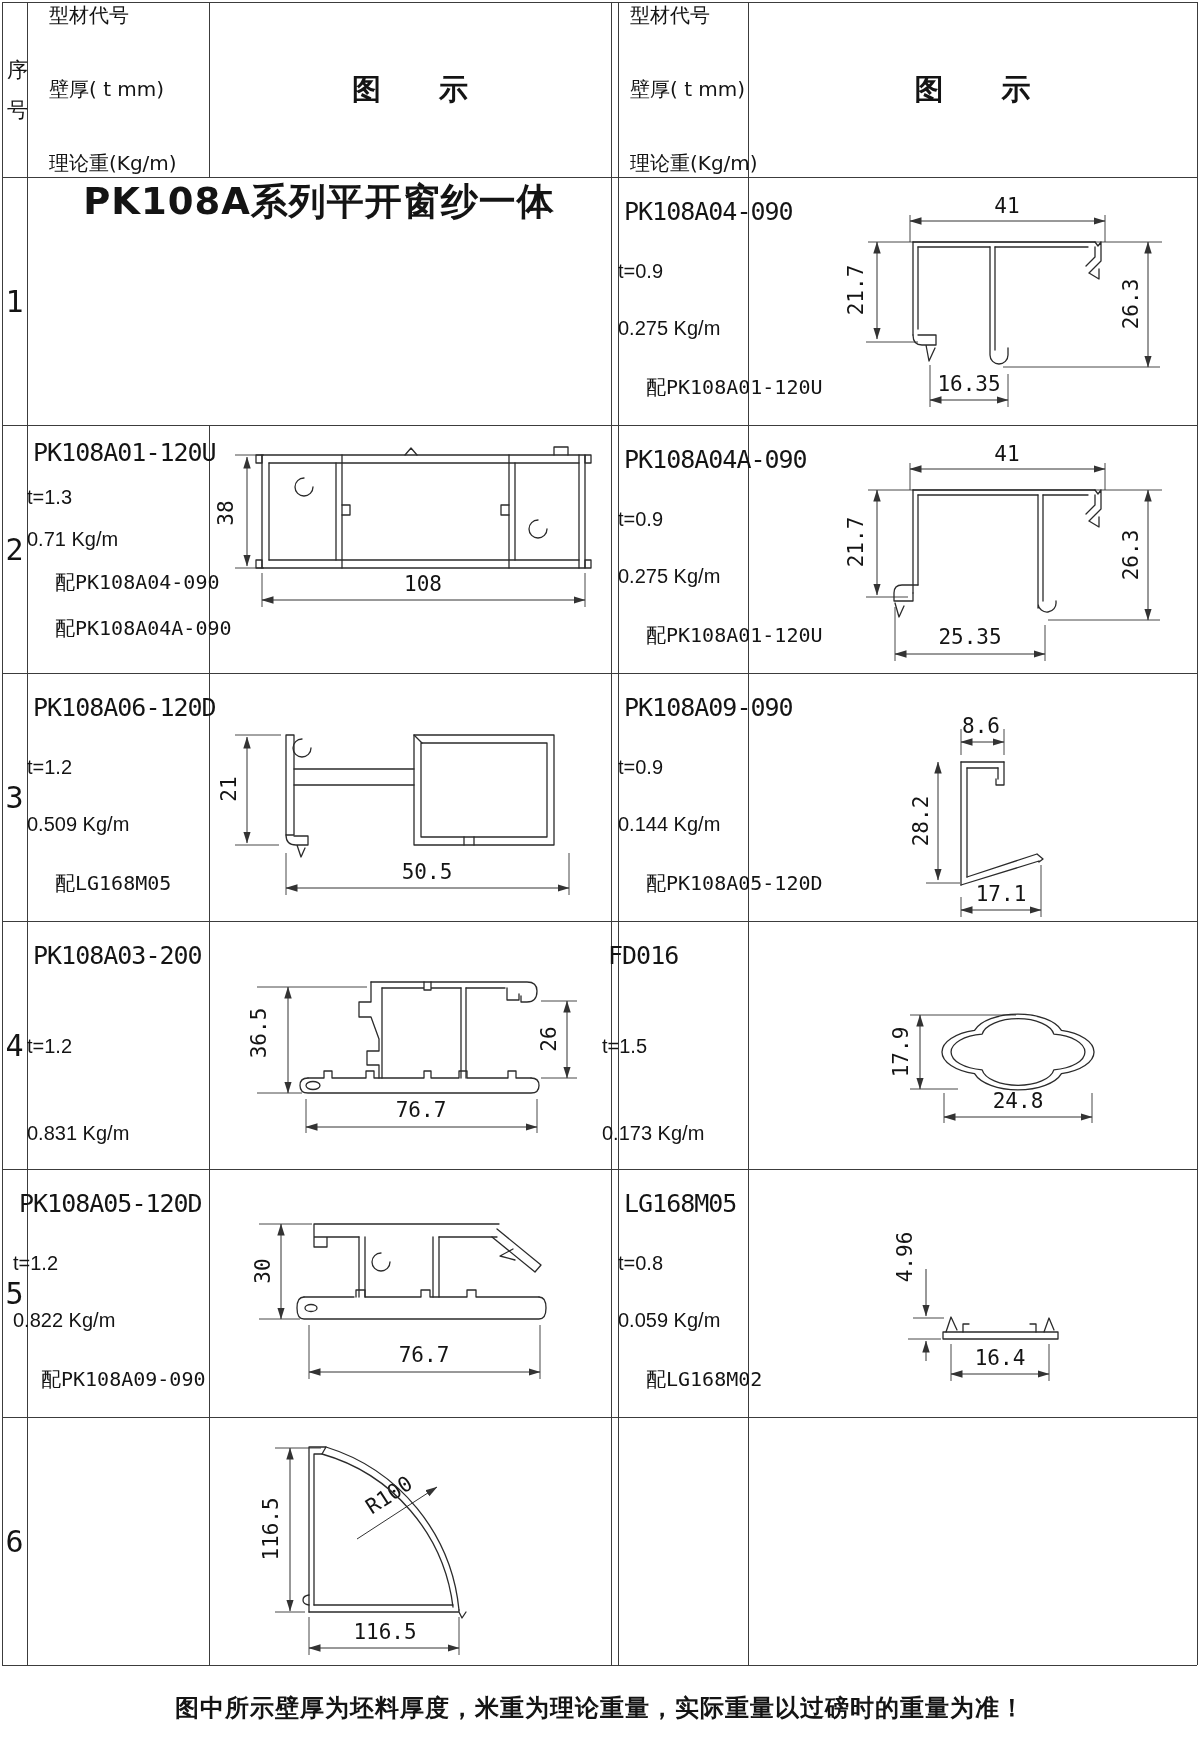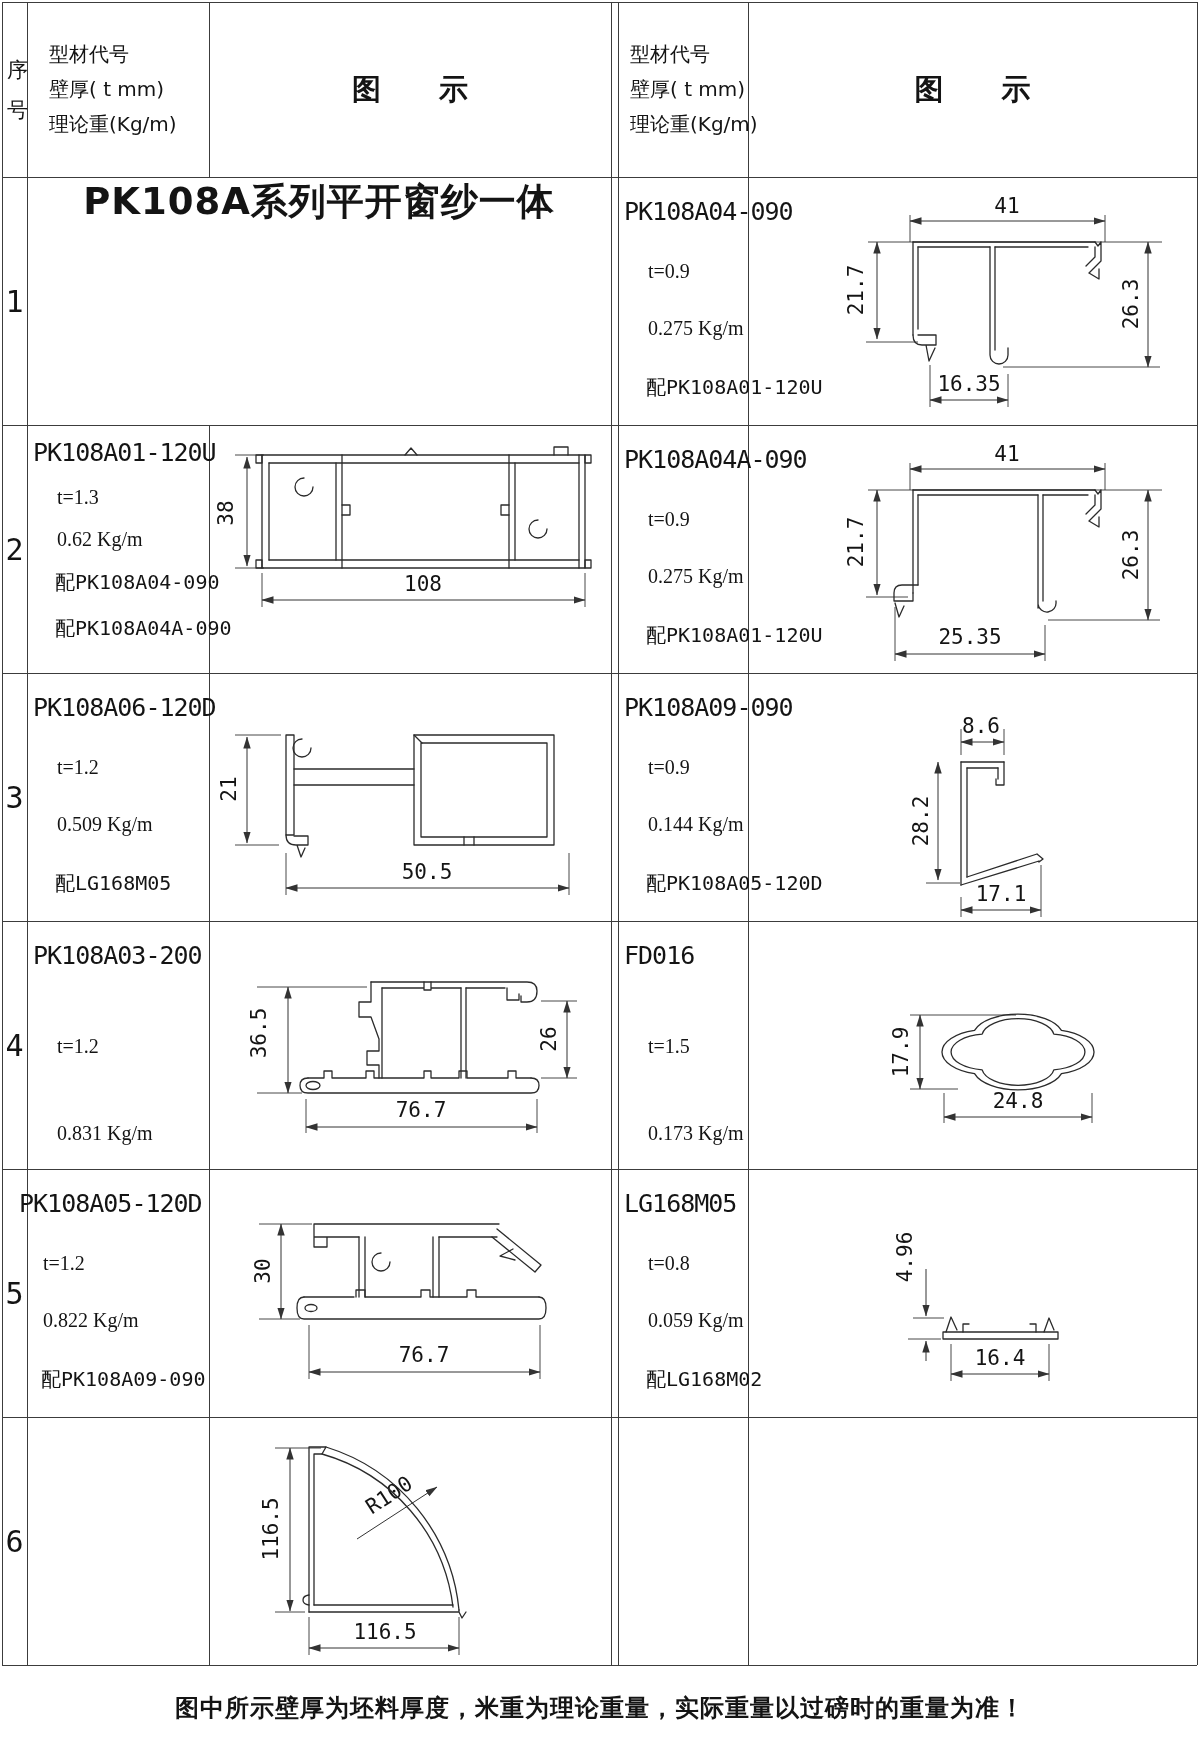--- a/index.html
+++ b/index.html
@@ -8,25 +8,25 @@
   .hl,.vl{position:absolute;background:#3c3c3c;}
   .hl{height:1px;}
   .vl{width:1px;}
   .cell{position:absolute;box-sizing:border-box;}
   .seq{display:flex;align-items:center;justify-content:center;
        font-size:30px;font-family:"DejaVu Sans Mono","DejaVu Sans",monospace;}
   .info{display:flex;flex-direction:column;justify-content:space-between;
         padding:20px 0 24px 0;font-size:20px;}
   .info .code{padding-left:6px;font-size:25px;letter-spacing:-1px;
         font-family:"DejaVu Sans Mono","DejaVu Sans",monospace;white-space:nowrap;}
-  .info .sub{padding-left:30px;font-family:Liberation Serif, serif;white-space:nowrap;}
+  .info .sub{font-family:Liberation Sans, sans-serif;white-space:nowrap;}
   .info .match{padding-left:28px;font-family:"DejaVu Sans Mono","DejaVu Sans",monospace;white-space:nowrap;}
   .hdr-seq{display:flex;flex-direction:column;justify-content:center;gap:12px;
         font-size:21px;padding-left:5px;}
-  .hdr-info{display:flex;flex-direction:column;justify-content:center;gap:8px;font-size:20px;}
+  .hdr-info{display:flex;flex-direction:column;justify-content:space-between;gap:8px;font-size:20px;}
   .hdr-info span{white-space:nowrap;}
   .hdr-fig{display:flex;align-items:center;justify-content:center;gap:58px;
         font-size:29px;font-weight:bold;}
   .title-cell{display:flex;justify-content:center;
         font-size:37px;font-weight:bold;letter-spacing:1px;white-space:nowrap;}
   .footer{position:absolute;top:1692px;left:0;width:1200px;text-align:center;
         font-size:24px;font-weight:600;letter-spacing:1px;}
   svg.diag{position:absolute;display:block;}
   .pf{stroke:#2b2b2b;stroke-width:1.3;fill:none;stroke-linejoin:round;stroke-linecap:round;}
   .dim{stroke:#333;stroke-width:1;fill:none;}
@@ -131,21 +131,21 @@
       <path d="M165,65 V158 M170,70 V152"></path>
       <path d="M165,158 q0,10 9,10 h14 v-10 h-18 M178,168 l3,16 6,-13"></path>
       <path d="M242,70 V178 M247,70 V173 M242,178 a9,9 0 0 0 18,0 v-7"></path>
       <path d="M347,65 l3,4 3,-4 M353,65 V84 L341,96 M347,70 V80 L338,89 M341,96 l10,6 v-10"></path>
     </g>
   </svg>
 
   <div class="cell info" style="left:27px;top:418px;width:182px;height:248px">
     <span class="code">PK108A01-120U</span>
     <span class="sub">t=1.3</span>
-    <span class="sub">0.62 Kg/m</span>
+    <span class="sub">0.71 Kg/m</span>
     <span class="match">配PK108A04-090</span>
     <span class="match">配PK108A04A-090</span>
   </div>
   <svg class="diag" style="left:209px;top:425px" width="402" height="248">
     <g>
       <path class="ext" d="M26,30 H55 M26,143 H55 M53,148 V182 M376,148 V182"></path>
       <line class="dim" x1="38" y1="32" x2="38" y2="141" marker-start="url(#ar)" marker-end="url(#ar)"></line>
       <line class="dim" x1="53" y1="175" x2="376" y2="175" marker-start="url(#ar)" marker-end="url(#ar)"></line>
       <text class="dtx" transform="rotate(-90 24 88)" x="24" y="88">38</text>
       <text class="dtx" x="214" y="166">108</text>
@@ -254,21 +254,21 @@
       <path d="M162,61 H318 Q328,61 328,70 Q328,81 318,81 H312 v-6"></path>
       <path d="M173,67 H215 M215,61 v8 h7 v-8 M222,67 H252 M257,67 H296"></path>
       <path d="M162,61 v20 h-12 v15 h12 l8,22 v12 h-12 v14 h12 v13"></path>
       <path d="M173,67 V157 M252,67 V157 M257,67 V157"></path>
       <path d="M298,67 v12 h12 v-6"></path>
       <path d="M99,157 Q91,157 91,164.5 Q91,172 99,172 H322 Q330,172 330,164.5 Q330,157 322,157"></path>
       <path d="M99,157 H115 M115,157 v-7 h8 v7 M123,157 H157 M157,157 v-7 h8 v7 M165,157 H215 M215,157 v-7 h7 v7 M222,157 H250 M250,157 v-7 h8 v7 M258,157 H299 M299,157 v-7 h8 v7 M307,157 H322"></path>
       <ellipse cx="104" cy="164.5" rx="7" ry="4"></ellipse>
     </g>
   </svg>
-  <div class="cell info" style="left:618px;top:921px;width:130px;height:248px">
+  <div class="cell info" style="left:602px;top:921px;width:130px;height:248px">
     <span class="code">FD016</span>
     <span class="sub">t=1.5</span>
     <span class="sub">0.173 Kg/m</span>
   </div>
   <svg class="diag" style="left:748px;top:921px" width="449" height="248">
     <g>
       <path class="ext" d="M162,94 H268 M162,168 H210 M196,172 V202 M344,172 V202"></path>
       <line class="dim" x1="172" y1="94" x2="172" y2="168" marker-start="url(#ar)" marker-end="url(#ar)"></line>
       <line class="dim" x1="196" y1="196" x2="344" y2="196" marker-start="url(#ar)" marker-end="url(#ar)"></line>
       <text class="dtx" transform="rotate(-90 160 131)" x="160" y="131">17.9</text>

